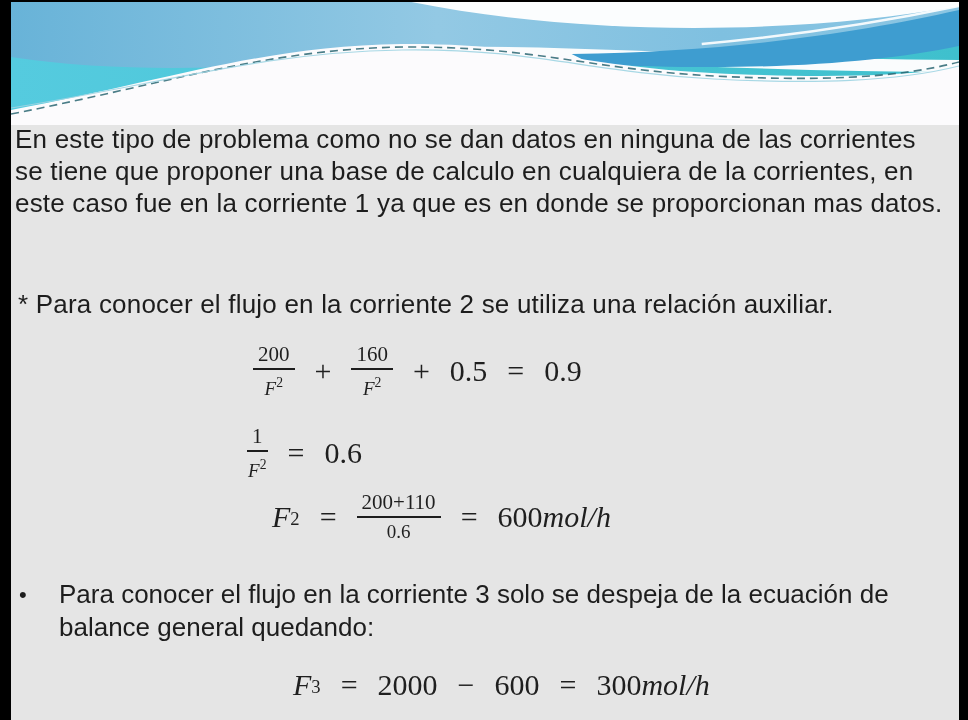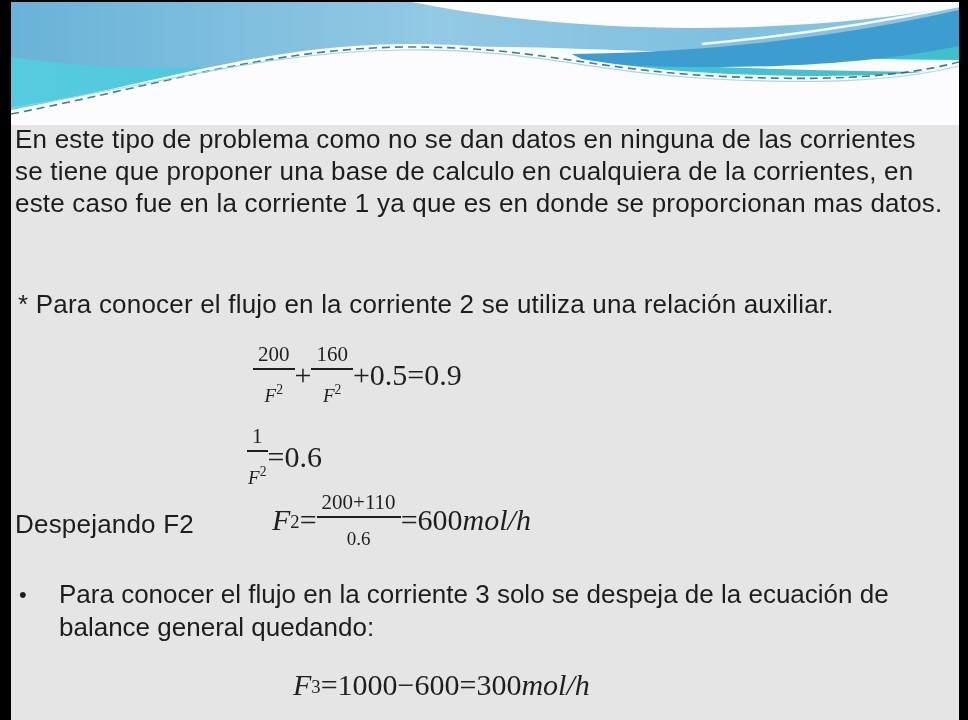--- a/index.html
+++ b/index.html
@@ -20,31 +20,31 @@
   .p1{top:121px;left:4px;width:936px;}
   .p2{top:286px;left:7px;width:936px;}
   .despejando{top:506px;left:4px;}
   .bullet-row{
     position:absolute;top:576px;left:8px;width:930px;display:flex;
     color:#1d1d1d;font-size:26px;line-height:33px;
   }
   .bullet-row .dot{width:40px;flex:0 0 40px;font-size:22px;}
   
   .math{
-    position:absolute;display:flex;align-items:center;gap:0;
+    position:absolute;display:flex;align-items:center;gap:20px;
     font-family:"Liberation Serif", serif;color:#1f1f1f;font-size:30px;
   }
   .math .fvar, .math .ital{font-style:italic;}
   .math sup{font-size:0.62em;position:relative;top:-2px;}
   .frac{display:inline-flex;flex-direction:column;align-items:center;line-height:1;}
   .frac .num{
     font-size:21px;line-height:23px;padding:0 5px 2px 5px;
     border-bottom:2px solid #1d1d1d;text-align:center;
   }
-  .frac .den{font-size:19px;line-height:21px;padding-top:10px;text-align:center;}
+  .frac .den{font-size:19px;line-height:21px;padding-top:3px;text-align:center;}
   .frac .den sup{font-size:0.72em;top:-1px;}
   .eq1{top:341px;left:242px;}
   .eq2{top:423px;left:236px;}
   .eq3{top:489px;left:261px;}
   .eq4{top:666px;left:282px;}
   .nogap{display:inline-flex;align-items:baseline;}
 </style>
 </head>
 <body>
 
@@ -101,21 +101,20 @@
 
   <div class="math eq2">
     <span class="frac">
       <span class="num">1</span>
       <span class="den"><span class="fvar">F</span><sup>2</sup></span>
     </span>
     <span>=</span>
     <span>0.6</span>
   </div>
 
-  <div class="body-text despejando">Despejando F2</div>
 
   <div class="math eq3">
     <span class="nogap">
         <span class="fvar">F</span>
         <sup>2</sup>
       </span>
     <span>=</span>
     <span class="frac">
       <span class="num">200+110</span>
       <span class="den">0.6</span>
@@ -131,21 +130,21 @@
     <span class="dot">•</span>
     <span>Para conocer el flujo en la corriente 3 solo se despeja de la ecuación de balance general quedando:</span>
   </div>
 
   <div class="math eq4">
     <span class="nogap">
         <span class="fvar">F</span>
         <sup>3</sup>
       </span>
     <span>=</span>
-    <span>1000</span>
+    <span>2000</span>
     <span>−</span>
     <span>600</span>
     <span>=</span>
     <span class="nogap">
         <span>300</span>
         <span class="ital">mol/h</span>
       </span>
   </div>
 
 </div>

